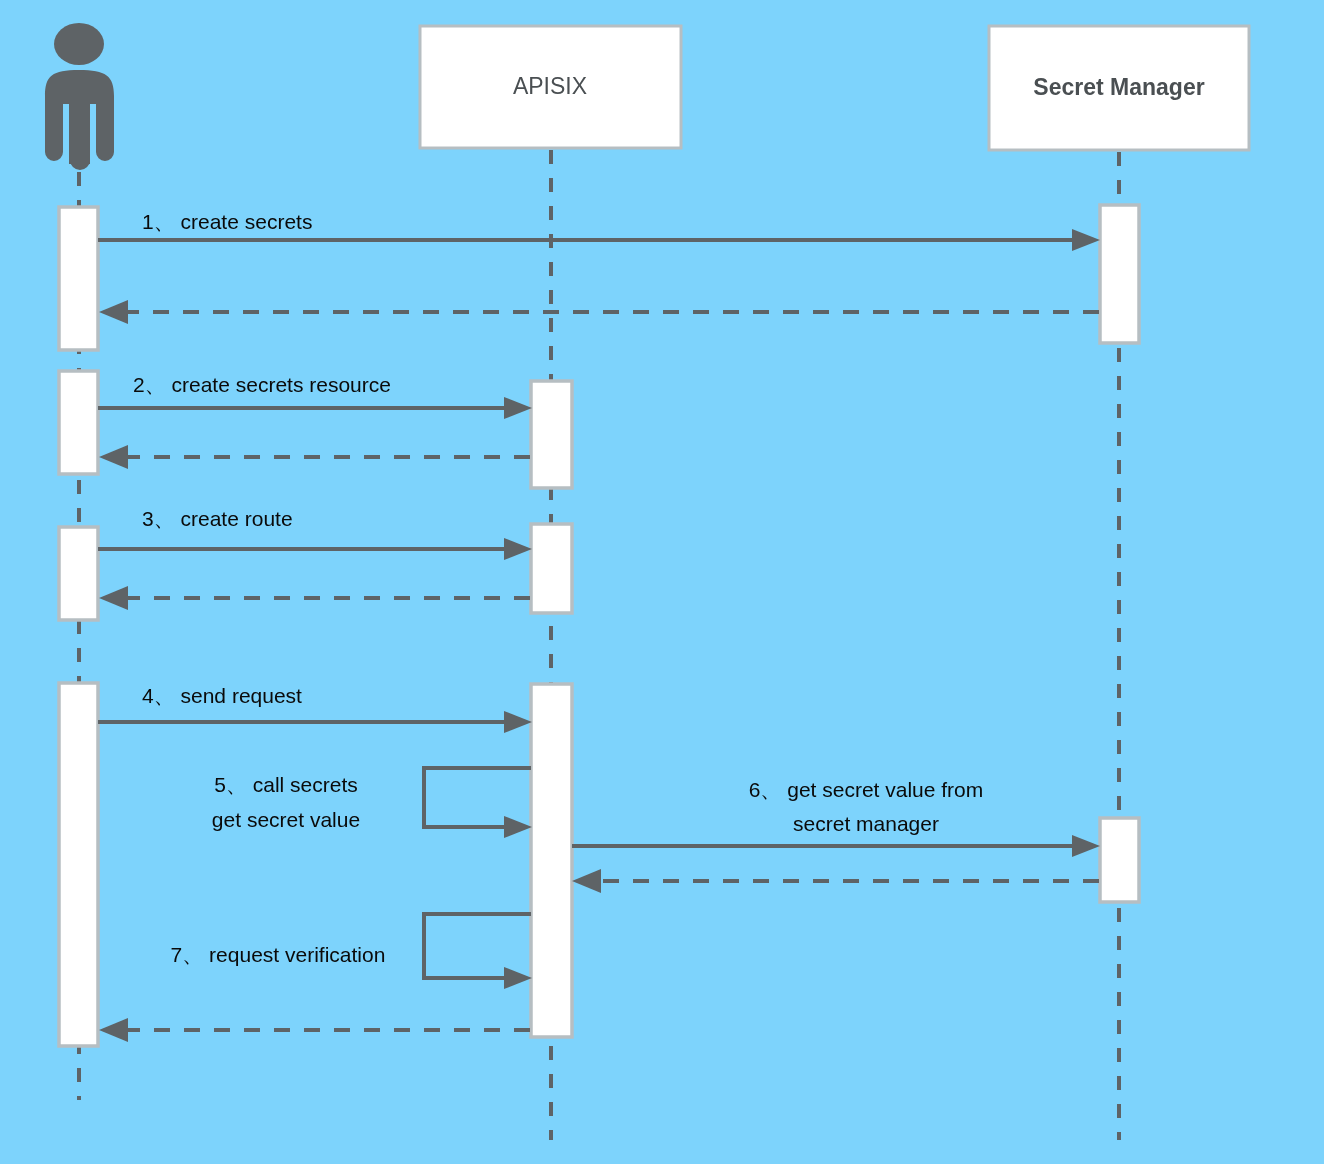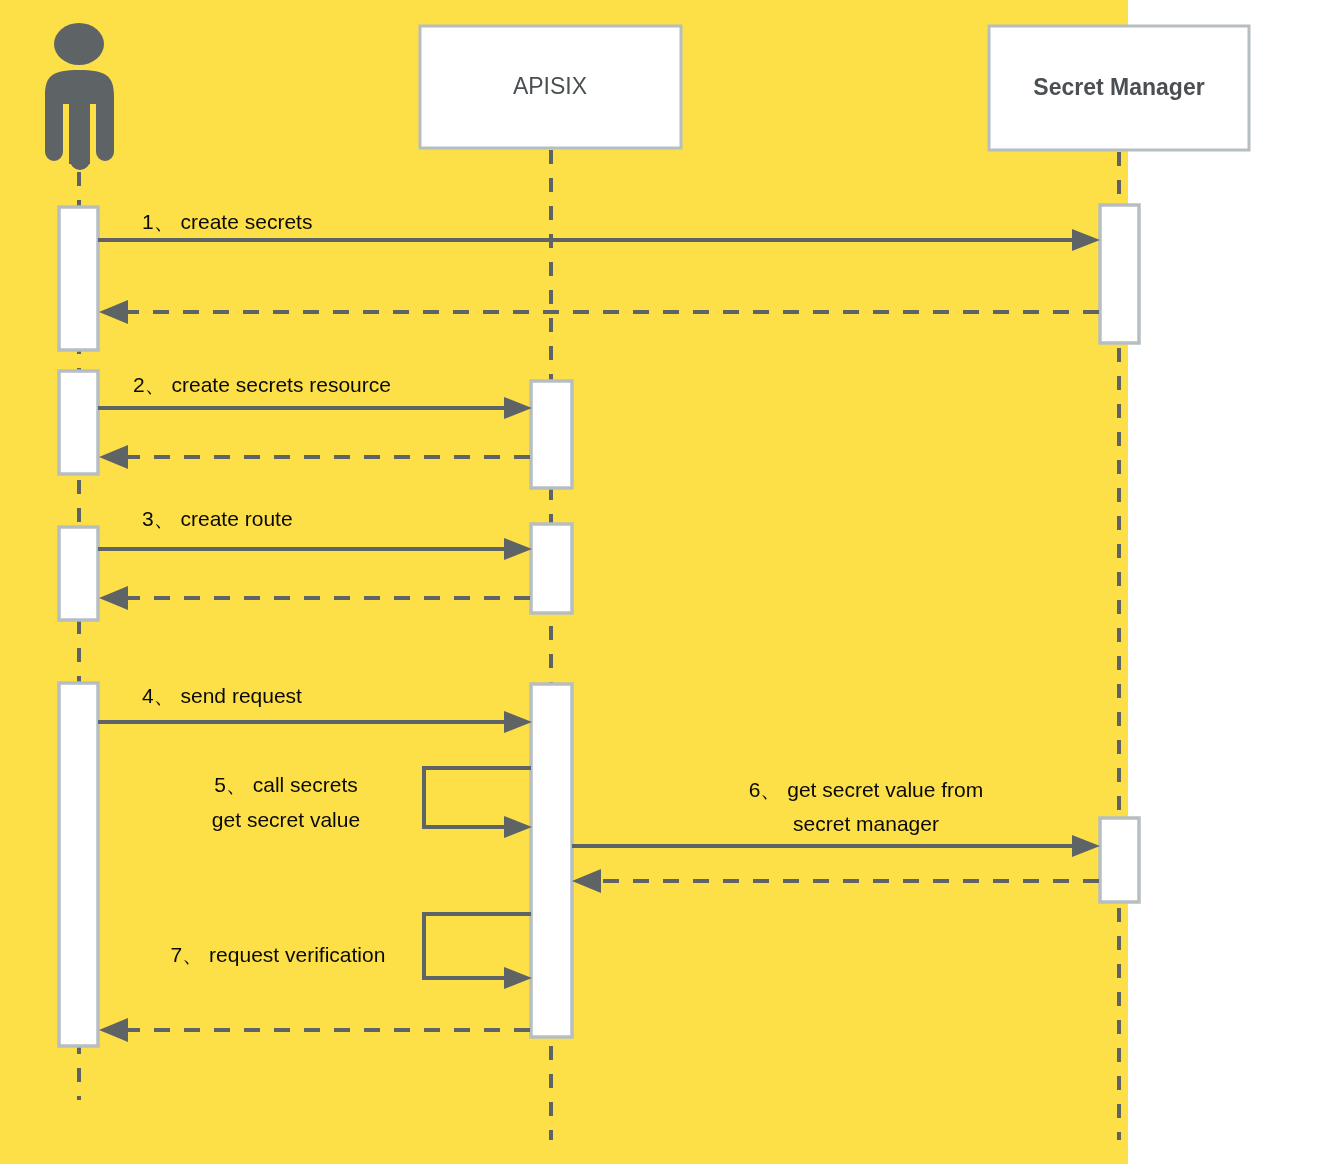--- a/index.html
+++ b/index.html
@@ -8,23 +8,23 @@
     background: #ffffff;
   }
   body {
     width: 1324px;
     height: 1164px;
     font-family: "Liberation Sans", sans-serif;
     overflow: hidden;
   }
   #diagram-root {
     position: relative;
-    width: 1128px;
+    width: 1324px;
     height: 1164px;
-    background: #fde047;
+    background: #7dd3fc;
   }
   svg#seq {
     display: block;
     width: 1324px;
     height: 1164px;
   }
   .lifeline-box {
     fill: #ffffff;
     stroke: #b6bec2;
     stroke-width: 3;

